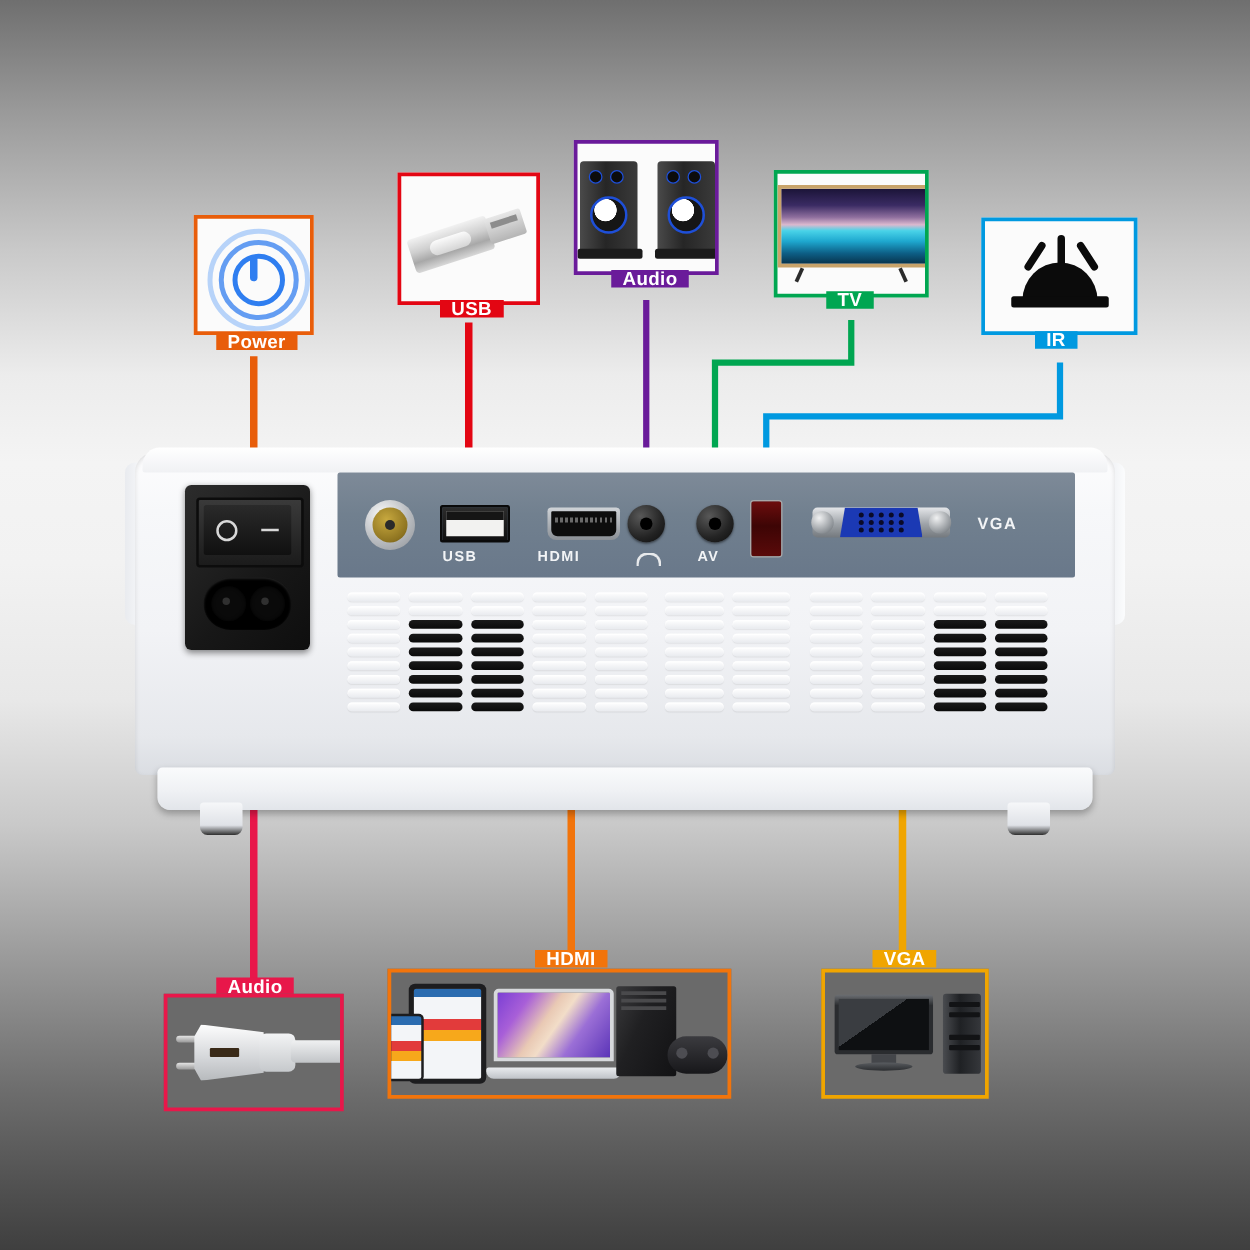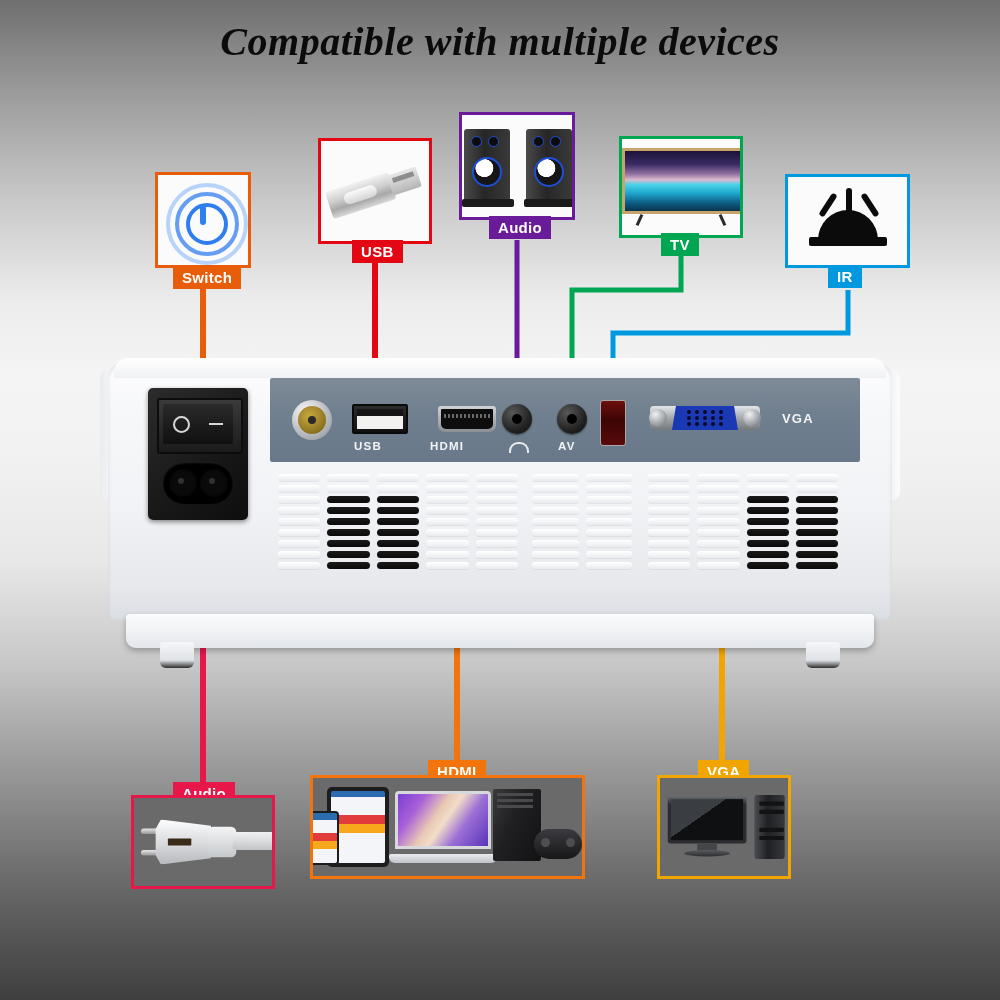--- a/index.html
+++ b/index.html
@@ -26,21 +26,21 @@
   .callout{position:absolute;box-sizing:border-box;}
   .cbox{
     position:absolute;box-sizing:border-box;
     border:3px solid #000;background:#fbfbfb;
     display:flex;align-items:center;justify-content:center;overflow:hidden;
   }
   .ctag{
     position:absolute;box-sizing:border-box;
     color:#fff;font-size:15px;font-weight:bold;
     display:flex;align-items:center;justify-content:center;
-    letter-spacing:.3px;white-space:nowrap;padding:0 9px;height:23px;
+    letter-spacing:.3px;white-space:nowrap;padding:0 9px;height:14px;
   }
   
   #proj{position:absolute;left:100px;top:352px;width:800px;height:300px;}
   .body-main{
     position:absolute;left:8px;top:10px;width:784px;height:258px;
     border-radius:16px 16px 6px 6px;
     background:linear-gradient(to bottom,#fdfdfe 0%,#f7f8fa 18%,#f2f3f6 55%,#e6e8ec 88%,#dadde2 100%);
     box-shadow:0 2px 4px rgba(0,0,0,.12) inset;
   }
   .top-lip{
@@ -244,21 +244,20 @@
     background:linear-gradient(to bottom,#5a5d61,#2b2d30);}
   .tower{position:relative;width:42px;height:78px;border-radius:3px;
     background:linear-gradient(to right,#4a4c50,#1f2124 45%,#35373b);}
   .tower i{position:absolute;left:6px;width:30px;height:5px;background:#121315;border-radius:1px;}
 </style>
 </head>
 <body>
 
 <div id="stage">
 
-  <div id="title">Compatible with multiple devices</div>
 
   <svg width="1000" height="1000" style="position:absolute;left:0;top:0;">
 
     <path d="M203,285 L203,443" stroke="#E85D0A" stroke-width="6" fill="none"></path>
 
     <path d="M375,258 L375,422" stroke="#E30613" stroke-width="6" fill="none"></path>
 
     <path d="M517,240 L517,422" stroke="#6A1B9A" stroke-width="5" fill="none"></path>
 
     <path d="M681,256 L681,290 L572,290 L572,422" stroke="#00A651" stroke-width="5" fill="none"></path>
@@ -274,21 +273,21 @@
 
   <div class="callout">
     <div class="cbox" style="left:155px;top:172px;width:96px;height:96px;border-color:#E85D0A;">
       <div class="power-icon">
         <div class="ring" style="left:0;top:0;width:74px;height:74px;border-color:#7fb3f7;opacity:.55;"></div>
         <div class="ring" style="left:9px;top:9px;width:56px;height:56px;border-color:#3f86f0;opacity:.8;"></div>
         <div class="ring" style="left:20px;top:20px;width:34px;height:34px;border-color:#2f7ef0;"></div>
         <div style="position:absolute;left:34px;top:22px;width:6px;height:20px;background:#2f7ef0;border-radius:3px;"></div>
       </div>
     </div>
-    <div class="ctag" style="left:173px;top:266px;background:#E85D0A;">Switch</div>
+    <div class="ctag" style="left:173px;top:266px;background:#E85D0A;">Power</div>
   </div>
 
   <div class="callout">
     <div class="cbox" style="left:318px;top:138px;width:114px;height:106px;border-color:#E30613;">
       <div class="usbstick">
         <div class="bodyx"></div>
           <div class="slide"></div>
         <div class="tip">
             <i></i>
           </div>

